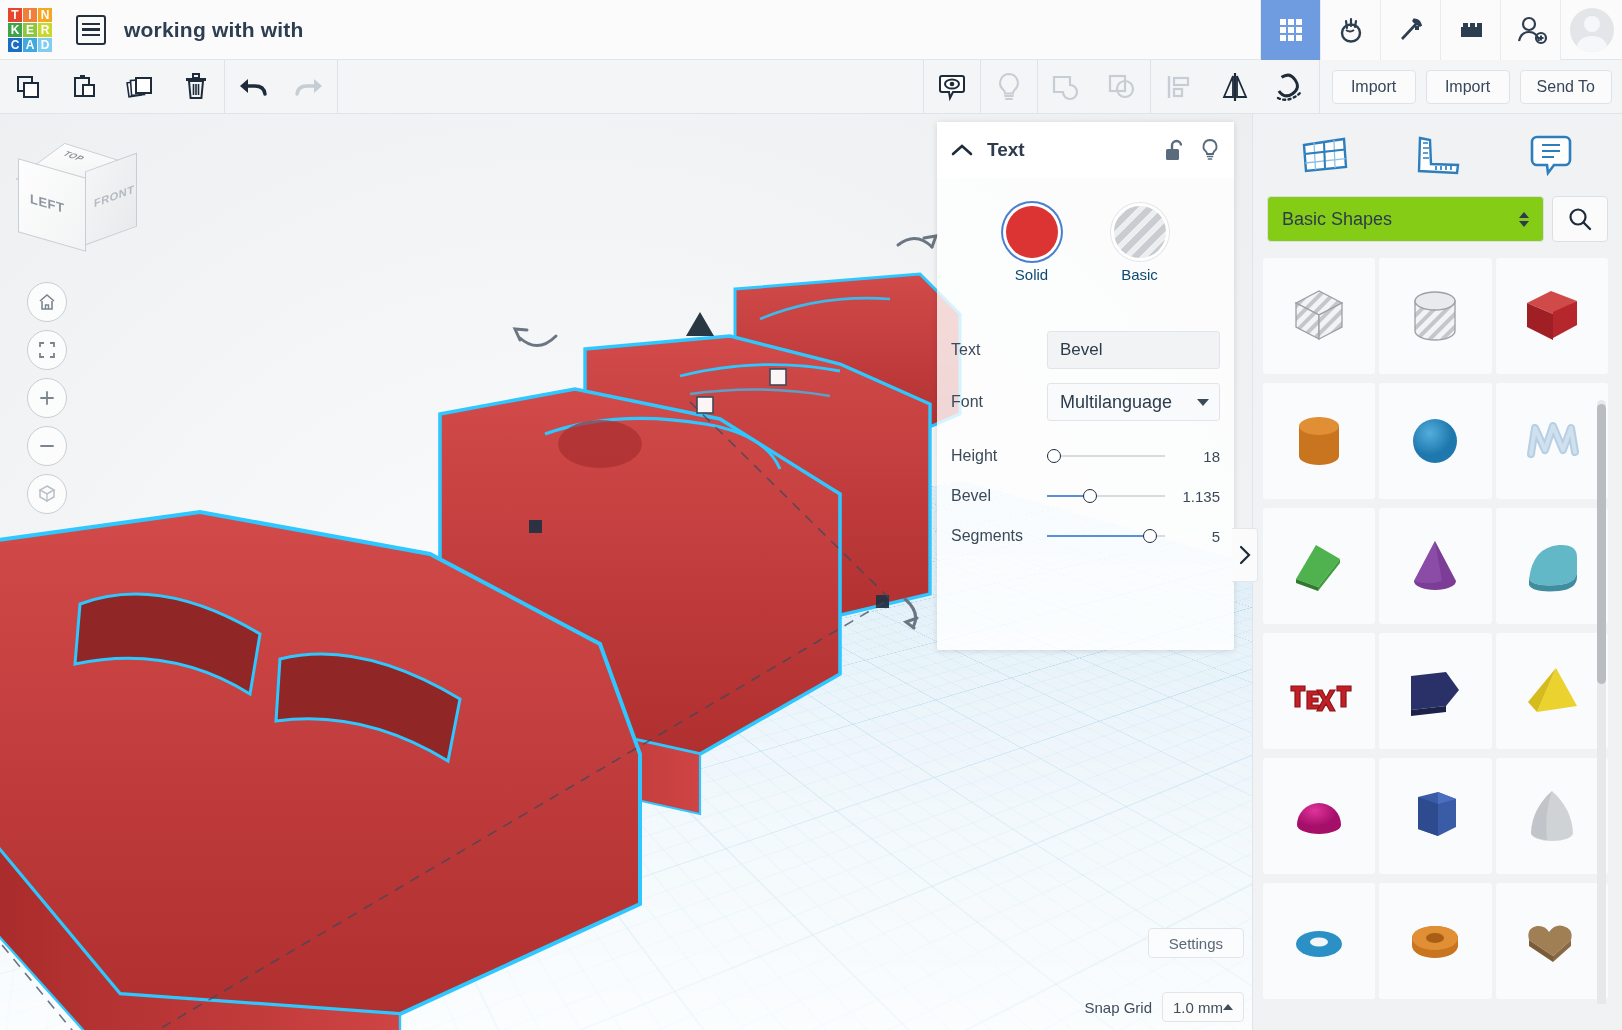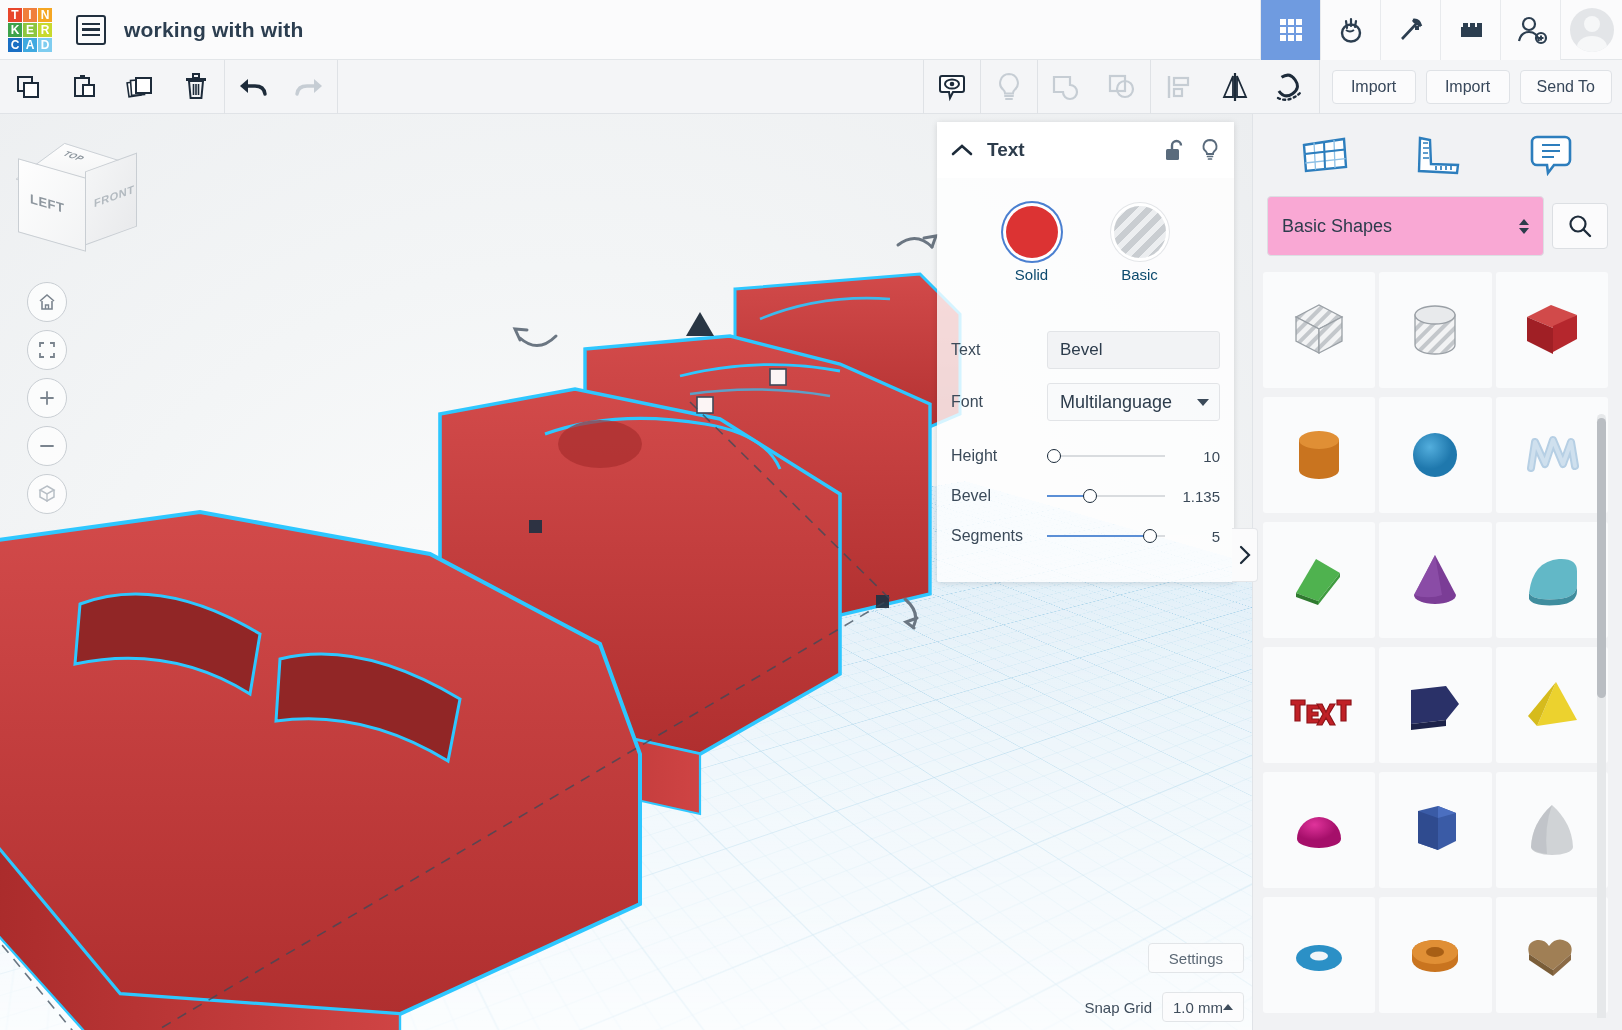--- a/index.html
+++ b/index.html
@@ -139,33 +139,33 @@
 
   
   .letters { position:absolute; left:0; top:0; width:1252px; height:916px; pointer-events:none; }
 
   
   .canvas-bottom { position:absolute; right: 8px; bottom: 8px; text-align:right; }
   .settings-btn {
     display:inline-flex; align-items:center; justify-content:center;
     height: 30px; padding: 0 20px; background: rgba(252,252,253,.86);
     border: 1px solid #e2e5e8; border-radius: 4px; font-size: 15px; color:#5b6875;
-    cursor:pointer; margin-bottom: 8px;
+    cursor:pointer; margin-bottom: 23px;
   }
   .snaprow { display:flex; align-items:center; justify-content:flex-end; gap: 10px; margin-top: 11px;}
   .snaplabel { font-size: 15px; color: #3f4d5c; }
   .snapsel {
     height: 30px; padding: 0 10px; background: rgba(252,252,253,.86);
     border: 1px solid #e2e5e8; border-radius: 4px; font-size: 15px; color:#3f4d5c;
     display:flex; align-items:center; cursor:pointer;
   }
 
   
   .panel {
-    position: absolute; left: 937px; top: 122px; width: 297px; height: 460px;
+    position: absolute; left: 937px; top: 122px; width: 297px; height: 528px;
     background: rgba(255,255,255,.80);
     box-shadow: 0 1px 6px rgba(0,0,0,.13);
     border-radius: 2px;
   }
   .panel-head {
     height: 56px; background: #ffffff; display:flex; align-items:center;
     padding: 0 14px; gap: 14px;
   }
   .panel-title { font-size: 19px; font-weight: bold; color:#2d3c4c; }
   .panel-head .ph-right { margin-left:auto; display:flex; align-items:center; gap: 16px; }
@@ -217,21 +217,21 @@
 
   
   .sidebar {
     position: absolute; top: 114px; right: 0; width: 370px; height: 916px;
     background: #f1f2f4; border-left: 1px solid #e0e3e7;
   }
   .sb-tabs { height: 82px; display:flex; align-items:center; justify-content:space-around; padding: 0 14px; }
   .sb-tab { width: 74px; height: 60px; display:flex;align-items:center;justify-content:center;cursor:pointer;}
   .sb-search-row { display:flex; align-items:center; gap: 8px; padding: 0 14px; }
   .sb-select {
-    flex:1; height: 60px; background:#f9a8d4; border:1px solid #dcdfe3; border-radius:4px;
+    flex:1; height: 46px; background:#84cc16; border:1px solid #dcdfe3; border-radius:4px;
     display:flex;align-items:center;justify-content:space-between; padding: 0 14px;
     font-size: 18px; color:#2d3c4c; cursor:pointer;
   }
   .updown { display:flex; flex-direction:column; gap:3px; align-items:center; }
   .updown i { width:0;height:0;border-left:5px solid transparent;border-right:5px solid transparent; }
   .updown i.u { border-bottom:6px solid #2d3c4c; }
   .updown i.d { border-top:6px solid #2d3c4c; }
   .sb-search {
     width: 56px; height: 46px; background:#fbfbfc; border:1px solid #dcdfe3; border-radius:4px;
     display:flex;align-items:center;justify-content:center; cursor:pointer;
@@ -595,21 +595,21 @@
 
       <div style="height:12px"></div>
 
       <div class="slider-row">
         <div class="prop-label">Height</div>
         <div class="slider">
           <div class="track"></div>
           <div class="fill" style="width:2px"></div>
           <div class="knob" style="left:0px"></div>
         </div>
-        <div class="slider-val">10</div>
+        <div class="slider-val">18</div>
       </div>
 
       <div class="slider-row">
         <div class="prop-label">Bevel</div>
         <div class="slider">
           <div class="track"></div>
           <div class="fill" style="width:40px"></div>
           <div class="knob" style="left:36px"></div>
         </div>
         <div class="slider-val">1.135</div>

